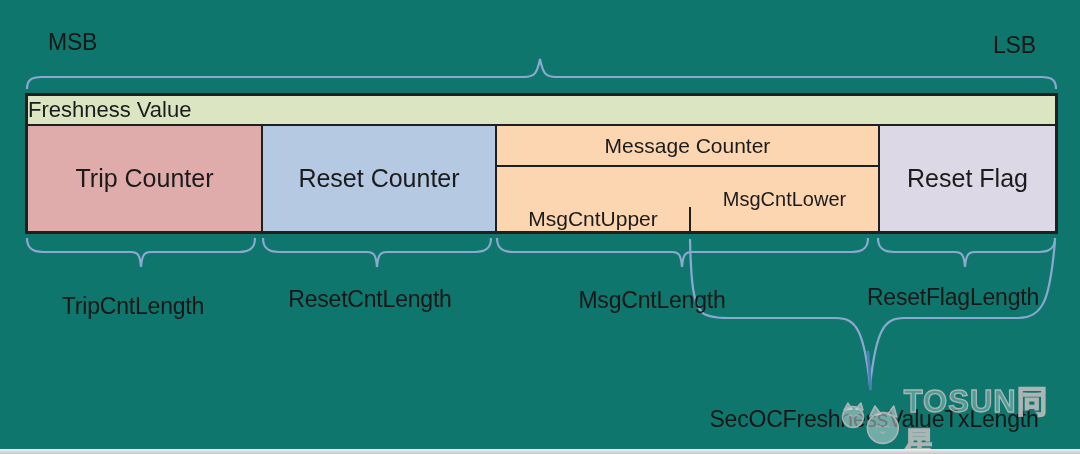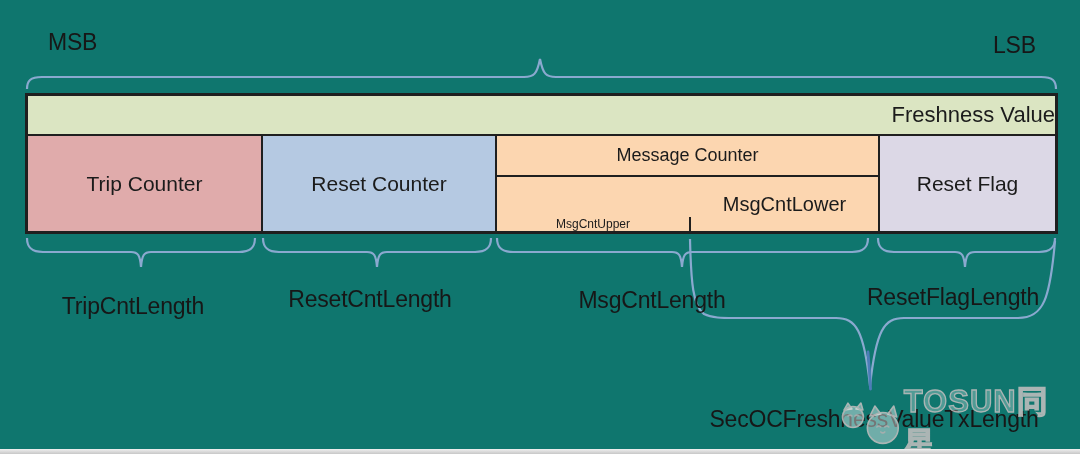--- a/index.html
+++ b/index.html
@@ -6,34 +6,34 @@
   #stage{
     position:relative;width:1080px;height:454px;background:#0f766e;overflow:hidden;
     font-family:"Liberation Sans", sans-serif;color:#1b1b1b;
   }
   
   .fv-table{
     position:absolute;left:25px;top:93px;width:1033px;height:141px;
     border:3px solid #1f1f1f;box-sizing:border-box;display:flex;flex-direction:column;
   }
   .row-top{
-    height:51px;border-bottom:2px solid #1f1f1f;display:flex;align-items:center;justify-content:flex-end;
+    height:51px;border-bottom:2px solid #1f1f1f;display:flex;align-items:center;justify-content:flex-start;
     font-size:22px;box-sizing:border-box;
   }
   .row-bottom{flex:1;display:flex;}
-  .cell{display:flex;align-items:center;justify-content:center;font-size:21px;box-sizing:border-box;}
+  .cell{display:flex;align-items:center;justify-content:center;font-size:25px;box-sizing:border-box;}
   .b-right{border-right:2px solid #1f1f1f;}
   .col-trip{width:235px;}
   .col-reset{width:234px;}
   .col-msg{width:381px;display:flex;flex-direction:column;}
   .col-flag{flex:1;}
   .msg-head{height:41px;border-bottom:2px solid #1f1f1f;display:flex;align-items:center;justify-content:center;
-    font-size:18px;box-sizing:border-box;}
+    font-size:21px;box-sizing:border-box;}
   .msg-sub{flex:1;display:flex;}
-  .sub-upper{width:194px;font-size:12px;margin-top:40px;}
+  .sub-upper{width:194px;font-size:21px;margin-top:40px;}
   .sub-lower{flex:1;font-size:20px;text-align:right;}
   
   .lbl{position:absolute;white-space:nowrap;font-size:23px;letter-spacing:-0.2px;color:#171717;}
   .ctr{transform:translateX(-50%);}
   
   #braces{position:absolute;left:0;top:0;z-index:3;pointer-events:none;}
   
   .watermark{position:absolute;left:836px;top:381px;z-index:6;display:flex;align-items:center;opacity:0.9;}
   .wm-text{
     font-size:31px;font-weight:bold;letter-spacing:1px;margin-left:2px;

